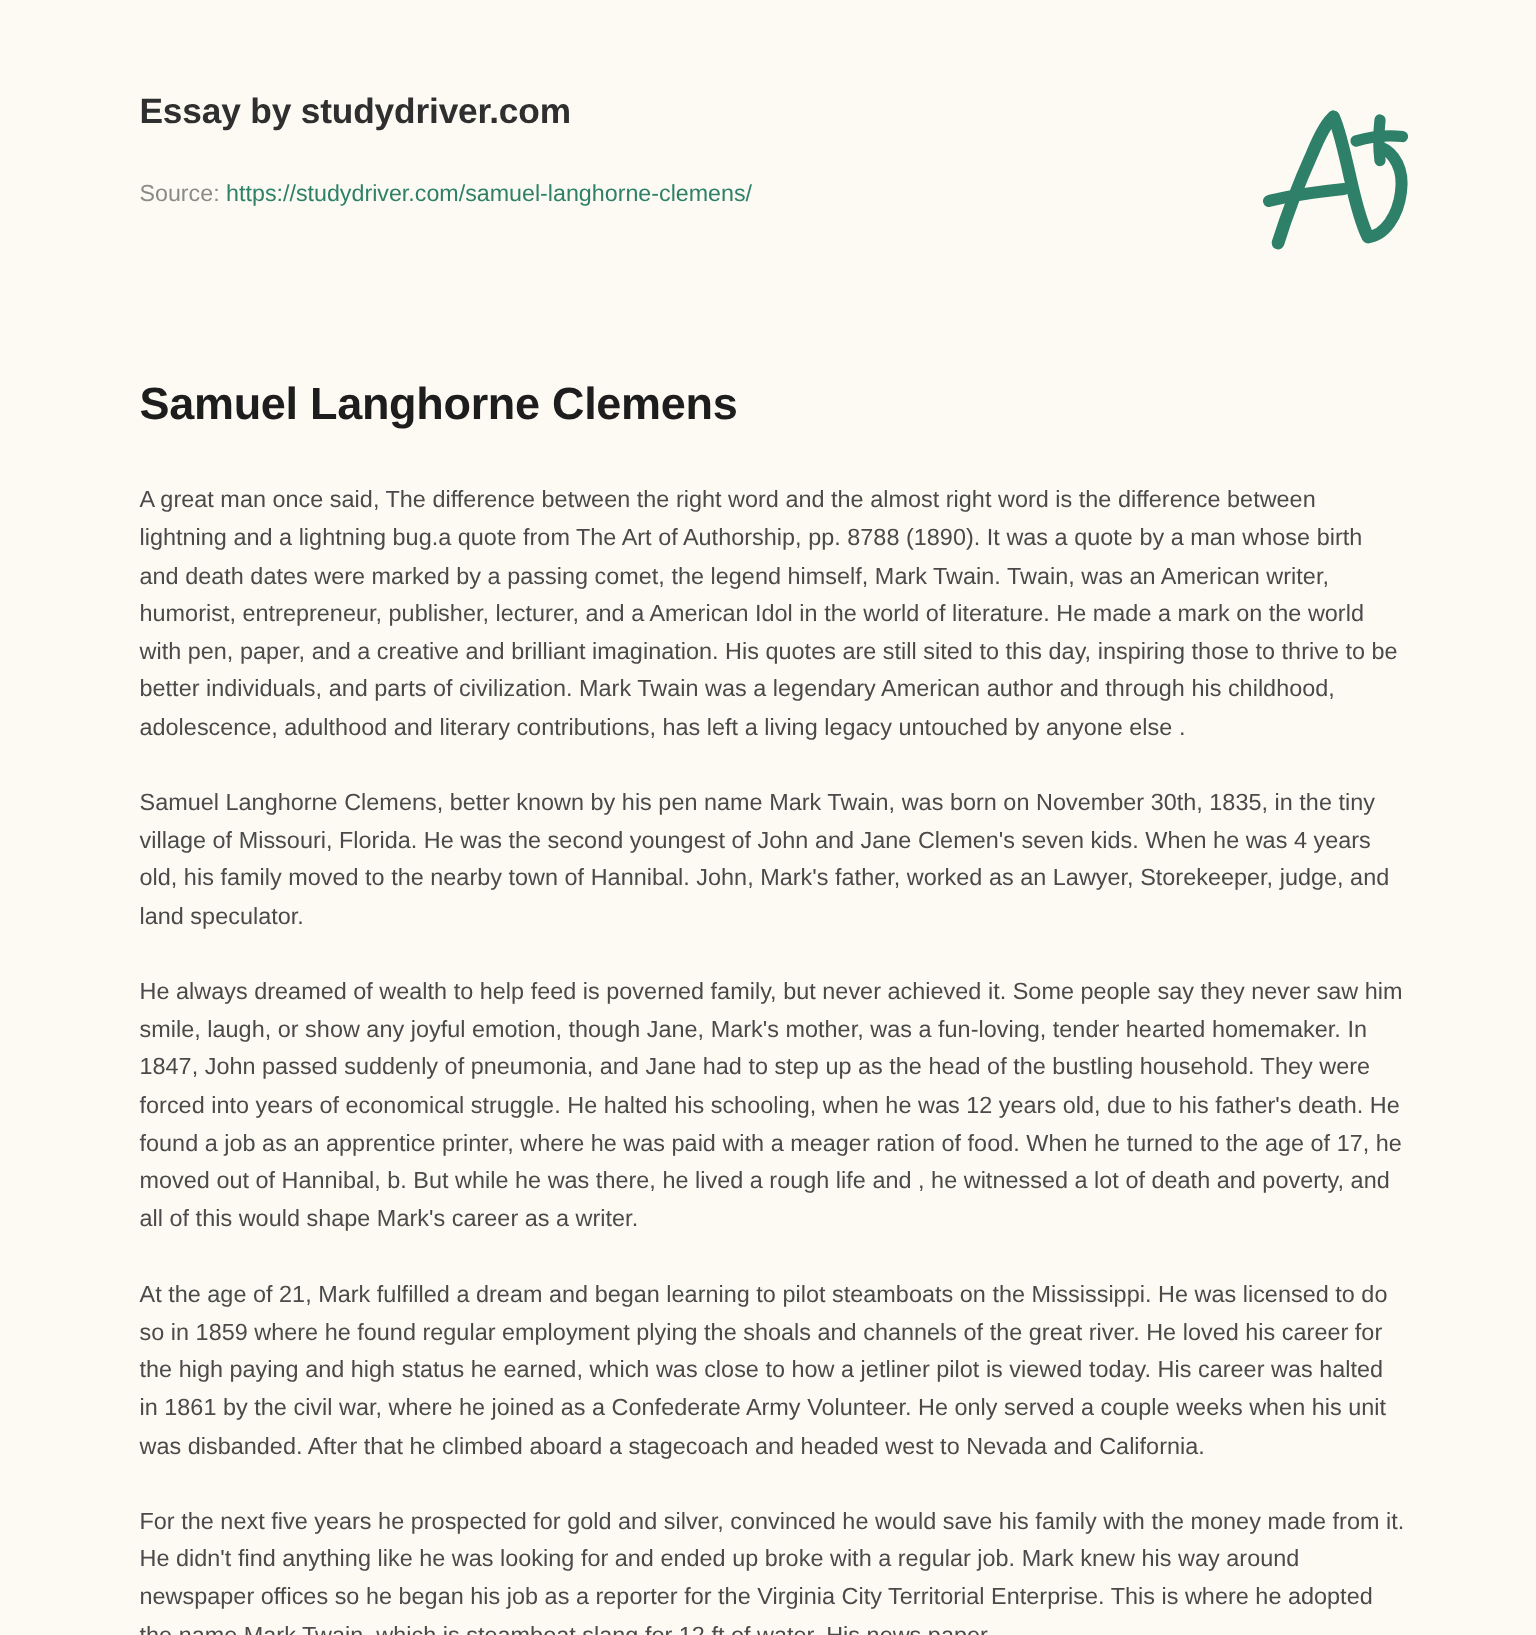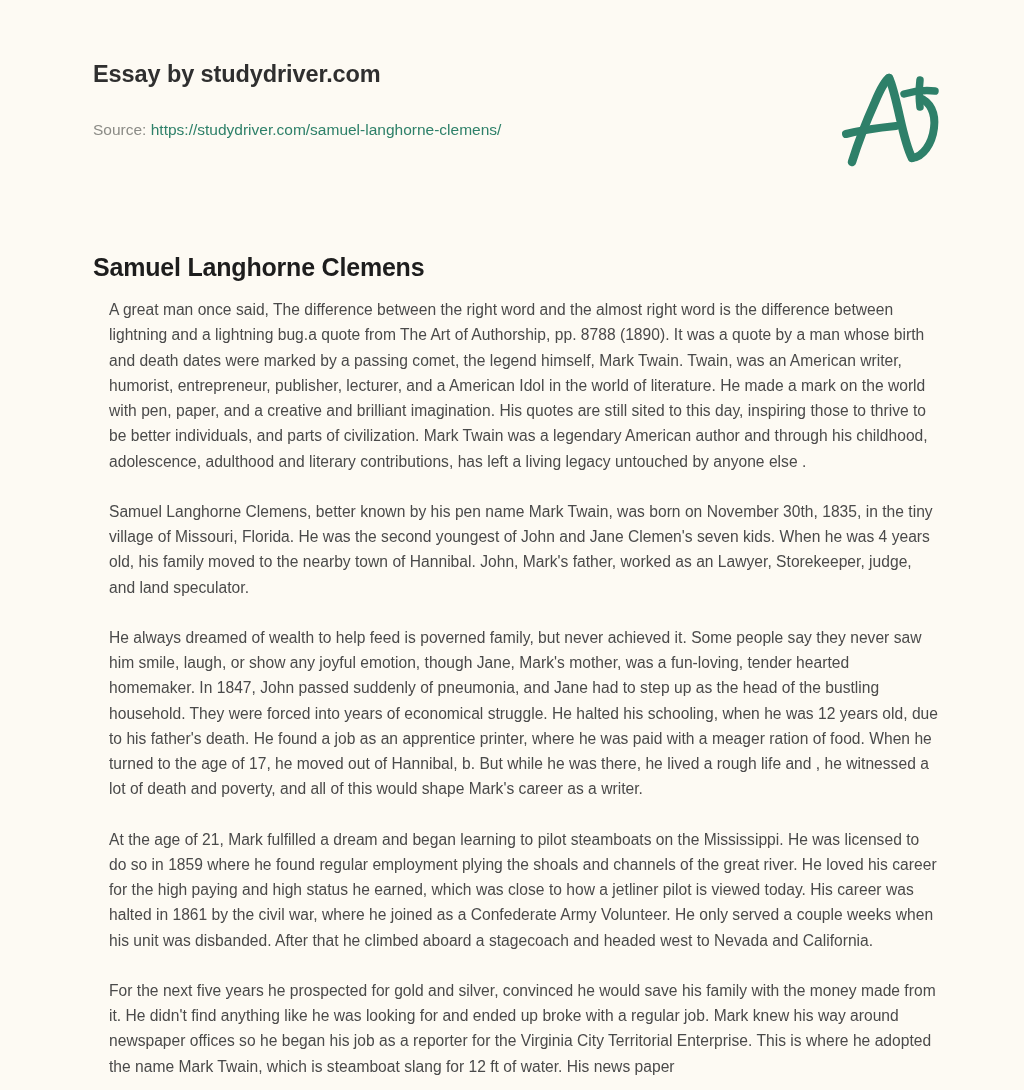--- a/index.html
+++ b/index.html
@@ -80,30 +80,30 @@
 
   
   .article {
     position: absolute;
     left: 93px;
     top: 252px;
     width: 845px;
   }
 
   .article-title {
-    font-size: 25px;
+    font-size: 30px;
     font-weight: bold;
     letter-spacing: -0.2px;
     color: #1d1d1d;
-    margin: 0 0 15px 0;
+    margin: 0 0 33px 0;
     line-height: 1.2;
   }
 
   .article p {
-    margin: 0 0 25px 16px;
+    margin: 0 0 25px 0;
     font-size: 15.6px;
     line-height: 1.62;
     color: #4a4a4a;
     text-align: left;
     letter-spacing: 0.02px;
   }
   .article p:last-child {
     margin-bottom: 0;
   }
 </style>

